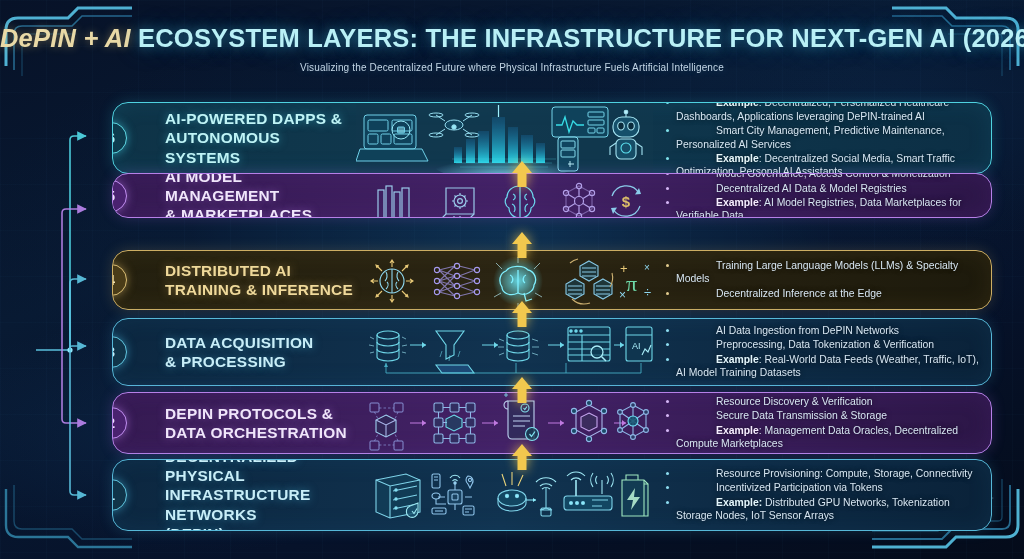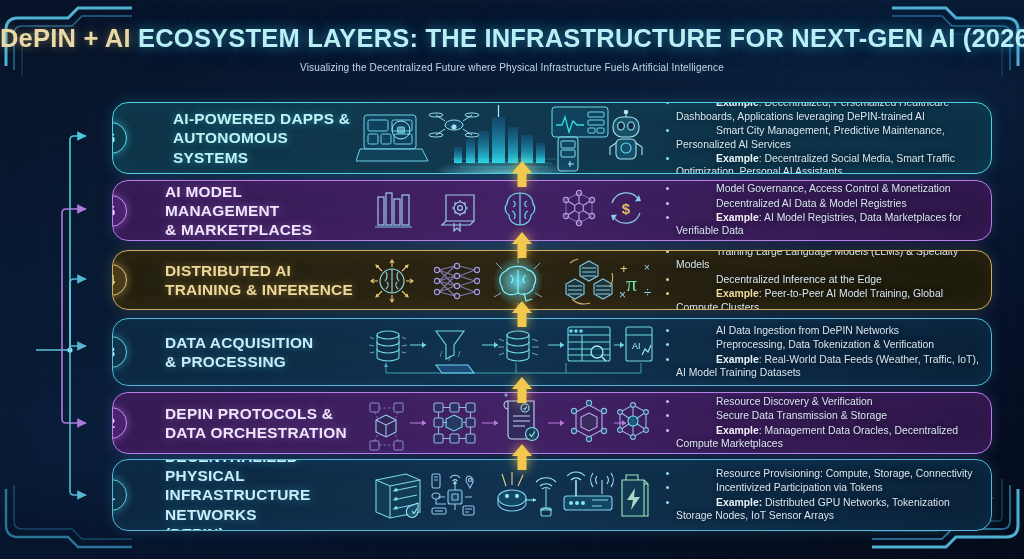--- a/index.html
+++ b/index.html
@@ -35,20 +35,21 @@
   #header{position:absolute;top:24px;left:0;width:1024px;text-align:center;}
   #title{
     font-size:25.5px;font-weight:bold;letter-spacing:.2px;
     color:#b9f0f6;
     text-shadow:0 0 12px rgba(70,190,225,.55), 0 0 26px rgba(40,140,190,.35);
     white-space:nowrap;
   }
   #title .gold{
     color:#e9d9a6;
     text-shadow:0 0 10px rgba(220,190,110,.45);
+    font-style:italic;
   }
   #subtitle{
     margin-top:9px;font-size:10px;color:#c3d6e6;letter-spacing:.15px;
     text-shadow:0 0 8px rgba(120,190,230,.30);
   }
 
   
   .layer{
     position:absolute;left:112px;width:880px;
     border-radius:16px;
@@ -88,21 +89,21 @@
     display:flex;align-items:center;justify-content:center;
     font-size:14.5px;font-weight:bold;z-index:6;
   }
 
   
   .t-teal{
     background:linear-gradient(100deg,#0e3347 0%,#10394f 40%,#0c2f45 100%);
     border:1.3px solid #4fd2e0;
     box-shadow:0 0 14px rgba(50,190,215,.22), inset 0 0 22px rgba(30,120,150,.18);
   }
-  .t-teal .ltitle{color:#bff4f6;text-shadow:0 0 9px rgba(70,210,230,.55);margin-left:8px;}
+  .t-teal .ltitle{color:#bff4f6;text-shadow:0 0 9px rgba(70,210,230,.55);}
   .t-teal .badge{background:#0d3c4e;border:1.6px solid #5fd8e4;color:#b6f2f7;box-shadow:0 0 10px rgba(70,210,230,.55);}
   .t-teal .bullets li:before{background:#7fe0ea;}
   .t-teal .bullets b{color:#e8f7fa;}
 
   .t-purple{
     background:linear-gradient(100deg,#351a52 0%,#432266 45%,#2c1647 100%);
     border:1.3px solid #b680e8;
     box-shadow:0 0 14px rgba(165,105,230,.22), inset 0 0 22px rgba(90,45,140,.22);
   }
   .t-purple .ltitle{color:#f0e6fb;text-shadow:0 0 9px rgba(190,130,240,.5);}
@@ -325,21 +326,21 @@
       </ul>
     </div>
   </div>
 
   <div class="uparrow" style="top:161px;">
     <svg width="22" height="26" viewBox="0 0 22 26">
         <path d="M11,0 L21,12 L15.5,12 L15.5,26 L6.5,26 L6.5,12 L1,12 Z" fill="#f2c84e"></path>
       </svg>
   </div>
 
-  <div class="layer t-purple" style="top:180px;height:61px;">
+  <div class="layer t-purple" style="top:173px;height:45px;">
     <div class="badge">
         <span>5</span>
       </div>
     <div class="left">
       <div class="ltitle">AI MODEL MANAGEMENT<br>&amp; MARKETPLACES</div>
     </div>
     <div class="mid">
       <div class="mid-art">
         <svg width="297" height="61" viewBox="0 0 297 61">
           <g stroke="#9fd4f2" fill="none" stroke-width="1.2" opacity=".95">
@@ -496,21 +497,20 @@
               <text x="26" y="38" font-size="13" fill="#8fd8f0" font-family="Liberation Sans, sans-serif">÷</text>
             </g>
           </g>
         </svg>
       </div>
     </div>
     <div class="right">
       <ul class="bullets">
         <li><b></b><span>Training Large Language Models (LLMs) &amp; Specialty Models</span></li>
         <li><b></b><span>Decentralized Inference at the Edge</span></li>
-        <li><b>Example</b><span>: Peer-to-Peer AI Model Training, Global Compute Clusters</span></li>
       </ul>
     </div>
   </div>
 
   <div class="uparrow" style="top:301px;">
     <svg width="22" height="26" viewBox="0 0 22 26">
         <path d="M11,0 L21,12 L15.5,12 L15.5,26 L6.5,26 L6.5,12 L1,12 Z" fill="#f2c84e"></path>
       </svg>
   </div>
 

